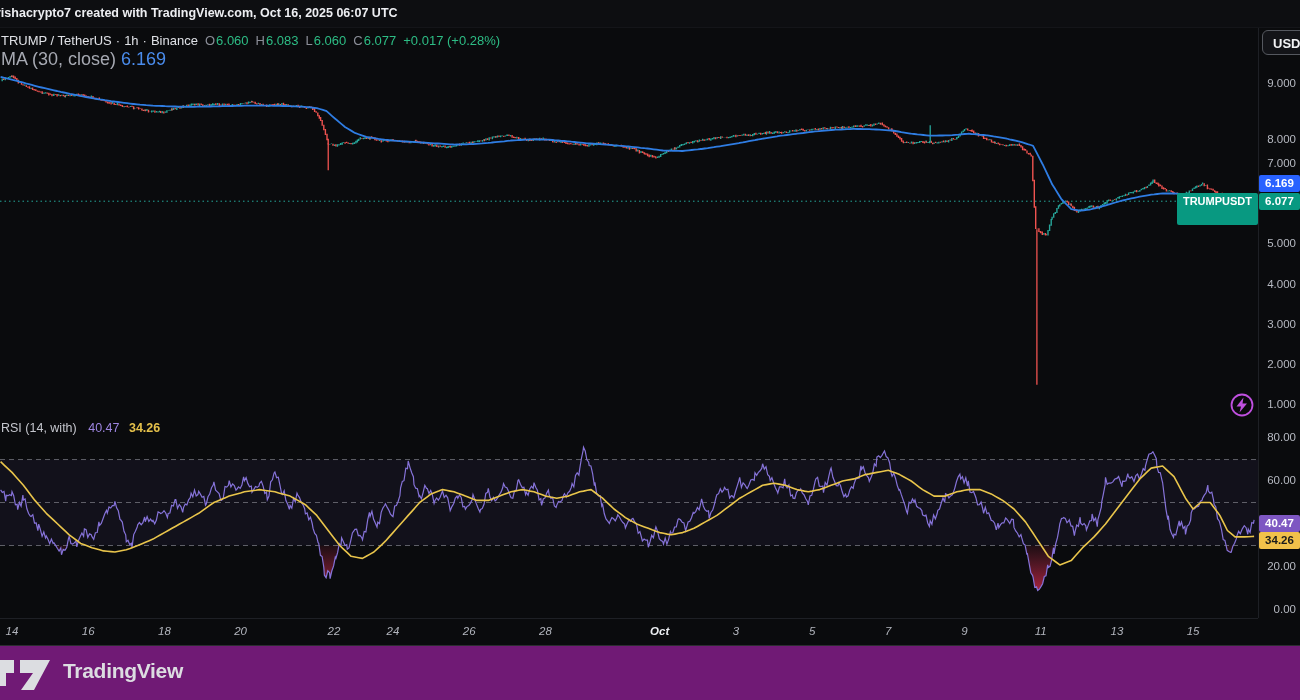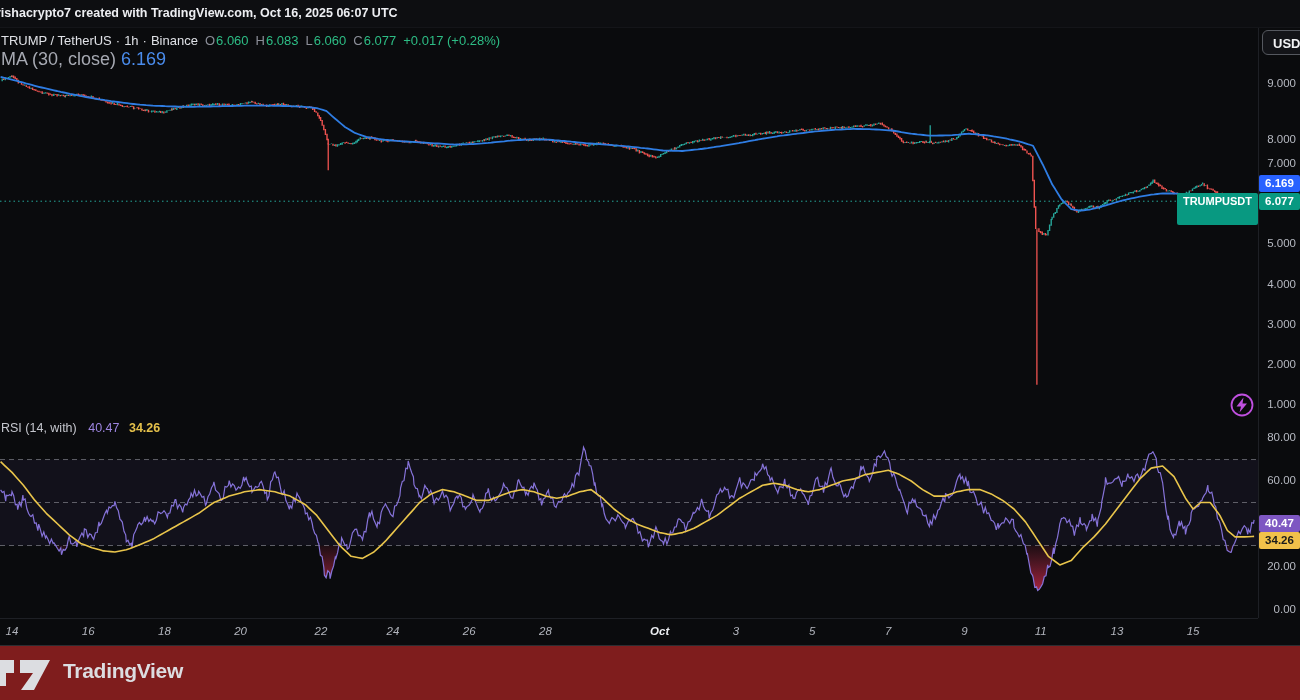--- a/index.html
+++ b/index.html
@@ -21,21 +21,21 @@
   .date-label{position:absolute;top:6px;width:44px;margin-left:-22px;text-align:center;
               font-size:11.5px;color:#b2b5bd;}
   .date-label.em{color:#eceef2;font-weight:bold;}
   .badge{position:absolute;left:1259px;width:41px;height:17px;line-height:17px;text-align:center;
          font-size:11.5px;font-weight:bold;border-radius:2px;z-index:6;}
   .symtag{position:absolute;right:42px;height:32px;line-height:16px;padding:0 6px;border-radius:2px;
           font-size:11px;font-weight:bold;color:#fff;z-index:6;}
   .usdt-btn{position:absolute;left:1262px;top:30px;width:52px;height:25px;background:#131418;
             border:1px solid #55585f;border-radius:6px;color:#f2f3f5;font-size:13px;font-weight:bold;
             line-height:25px;padding-left:10px;box-sizing:border-box;z-index:7;}
-  .footer{position:absolute;left:0;top:645px;width:100%;height:55px;background:#7f1d1d;
+  .footer{position:absolute;left:0;top:645px;width:100%;height:55px;background:#701a75;
           border-top:1px solid #2c2d31;z-index:5;}
   .brand-text{position:absolute;left:63px;top:13px;font-size:21px;font-weight:800;color:#dcdde1;
               letter-spacing:-0.3px;}
   .brand-mark{position:absolute;left:-12px;top:12px;width:70px;height:34px;overflow:visible;}
 </style>
 </head>
 <body>
 
 <div class="stage">
 
@@ -120,21 +120,21 @@
       <div class="tick-label" style="top: 447.03px;">60.00</div>
       <div class="tick-label" style="top: 533.01px;">20.00</div>
       <div class="tick-label" style="top: 576px;">0.00</div>
     </div>
 
   <div class="date-axis" id="date-axis">
       <div class="date-label" style="left: 12px;">14</div>
       <div class="date-label" style="left: 88.2px;">16</div>
       <div class="date-label" style="left: 164.4px;">18</div>
       <div class="date-label" style="left: 240.6px;">20</div>
-      <div class="date-label" style="left: 321px;">22</div>
+      <div class="date-label" style="left: 334px;">22</div>
       <div class="date-label" style="left: 393px;">24</div>
       <div class="date-label" style="left: 469.2px;">26</div>
       <div class="date-label" style="left: 545.4px;">28</div>
       <div class="date-label em" style="left: 659.7px;">Oct</div>
       <div class="date-label" style="left: 735.9px;">3</div>
       <div class="date-label" style="left: 812.1px;">5</div>
       <div class="date-label" style="left: 888.3px;">7</div>
       <div class="date-label" style="left: 964.5px;">9</div>
       <div class="date-label" style="left: 1040.7px;">11</div>
       <div class="date-label" style="left: 1116.9px;">13</div>

